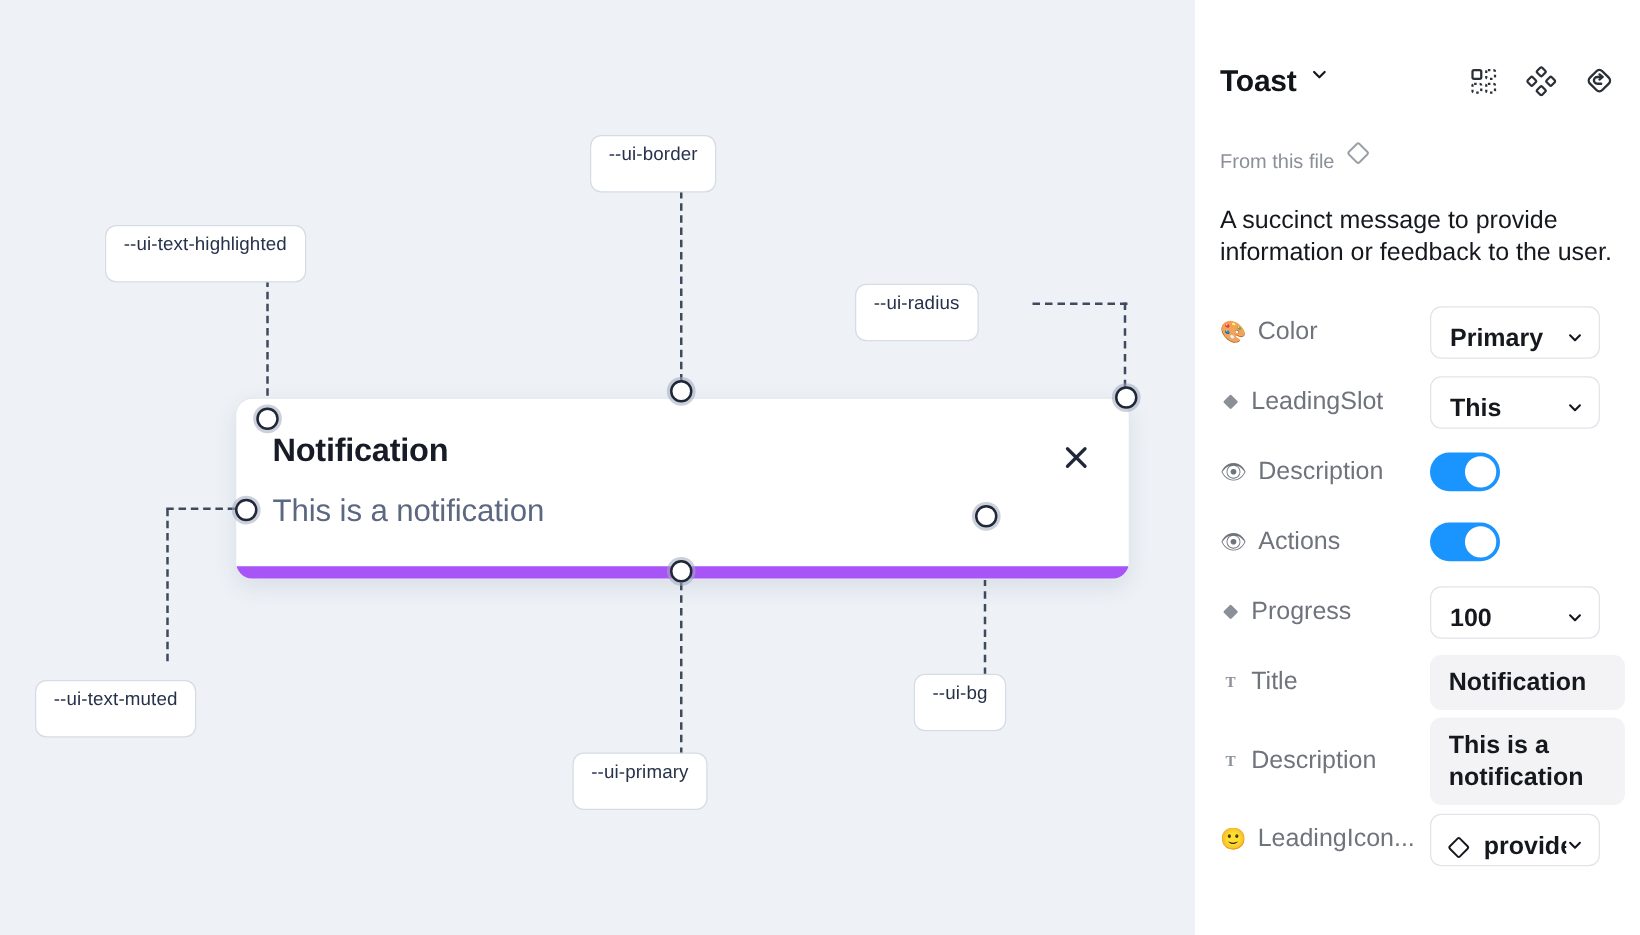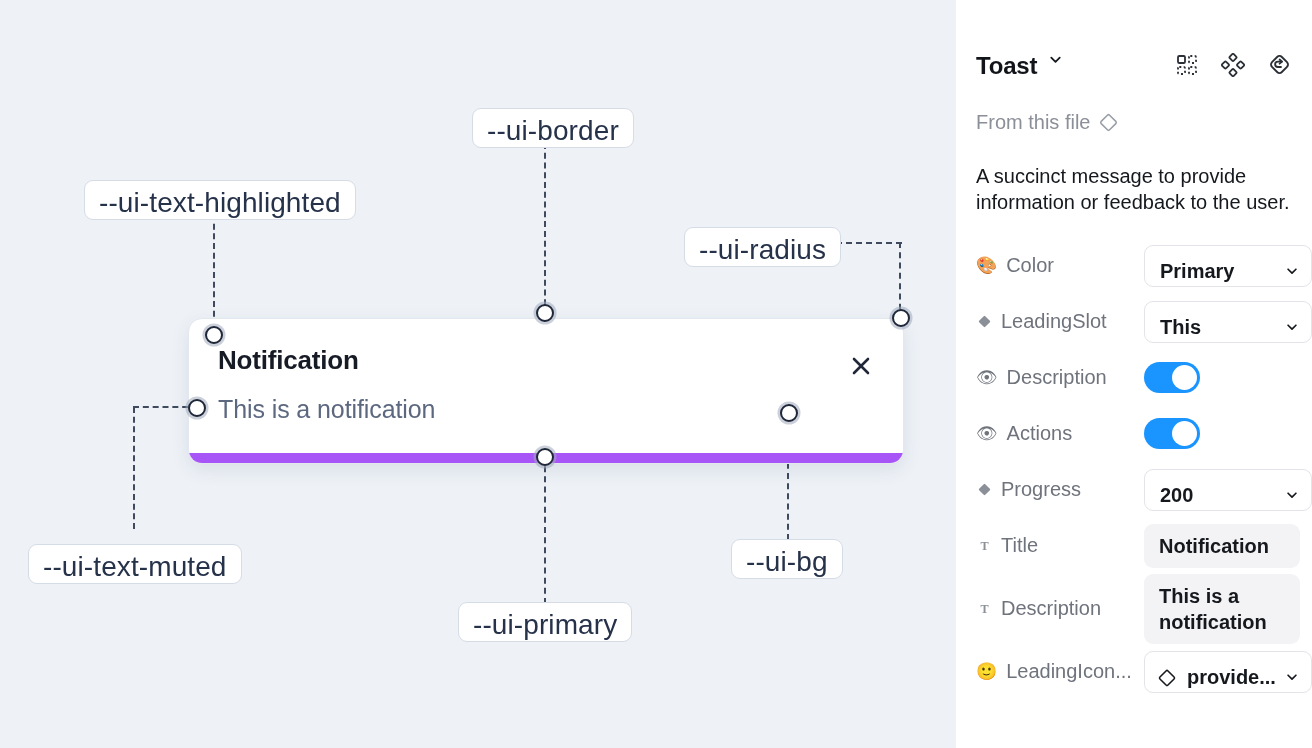--- a/index.html
+++ b/index.html
@@ -40,23 +40,23 @@
     z-index: 9;
   }
 
   
   .chip {
     position: absolute;
     background: #ffffff;
     border: 1.5px solid #d6dce6;
     border-radius: 9px;
     color: #26324a;
-    font-size: 28px;
+    font-size: 15px;
     letter-spacing: .1px;
-    padding: 7px 14px 0;
+    padding: 7px 14px 20px;
     white-space: nowrap;
     z-index: 12;
     line-height: 1.1;
   }
 
   
   .toast-card {
     position: absolute;
     left: 188px; top: 318px;
     width: 716px; height: 146px;
@@ -103,23 +103,23 @@
   }
   .panel-title {
     font-size: 24px; font-weight: 700; color: #111419;
     letter-spacing: -.2px;
   }
   .title-chevron { margin-left: 11px; display: flex; align-items: center; cursor: pointer; }
   .header-icons { margin-left: auto; display: flex; align-items: center; gap: 22px; }
   .hicon { cursor: pointer; display: flex; align-items: center; justify-content: center; }
 
   .from-file {
-    display: flex; align-items: flex-start; gap: 7px;
+    display: flex; align-items: flex-end; gap: 7px;
     margin-top: 23px;
-    font-size: 20px; color: #8b8f98;
+    font-size: 16px; color: #8b8f98;
   }
   .panel-desc {
     margin-top: 24px;
     font-size: 20px; line-height: 1.32; color: #15181d;
   }
 
   .props { margin-top: 22px; }
   .prop-row {
     display: flex; align-items: center;
     min-height: 56px;
@@ -128,21 +128,21 @@
     display: flex; align-items: center; gap: 9px;
     width: 168px; flex: 0 0 168px;
     font-size: 20px; color: #6f737c;
     white-space: nowrap; overflow: hidden;
   }
   .prop-emoji { font-size: 17px; line-height: 1; }
   .prop-ico { width: 16px; height: 16px; flex: 0 0 16px; display:flex; align-items:center; justify-content:center; }
   .prop-control { flex: 1; display: flex; justify-content: flex-start; }
 
   .select {
-    width: 168px; height: 42px;
+    width: 136px; height: 42px;
     border: 1.5px solid #e2e4e9;
     border-radius: 9px;
     background: #fff;
     display: flex; align-items: center;
     padding: 12px 12px 0 15px;
     font-size: 20px; font-weight: 700; color: #15181d;
     cursor: pointer;
   }
   .select .sv { flex: 1; overflow: hidden; white-space: nowrap; }
   .select.with-icon { padding-left: 11px; }
@@ -336,21 +336,21 @@
         <div class="prop-label">
           <span class="prop-ico">
             <svg width="15" height="15" viewBox="0 0 16 16">
                 <rect x="3.4" y="3.4" width="9.2" height="9.2" rx="1.1" transform="rotate(45 8 8)" fill="#8b8f98"></rect>
               </svg>
           </span>
           <span>Progress</span>
         </div>
         <div class="prop-control">
           <div class="select">
-            <span class="sv">200</span>
+            <span class="sv">100</span>
             <span>
               <svg width="14" height="14" viewBox="0 0 16 16" fill="none" stroke="#15181d" stroke-width="1.9" stroke-linecap="round" stroke-linejoin="round">
                   <polyline points="3.5,6 8,10.5 12.5,6"></polyline>
                 </svg>
             </span>
           </div>
         </div>
       </div>
 
       <div class="prop-row">

